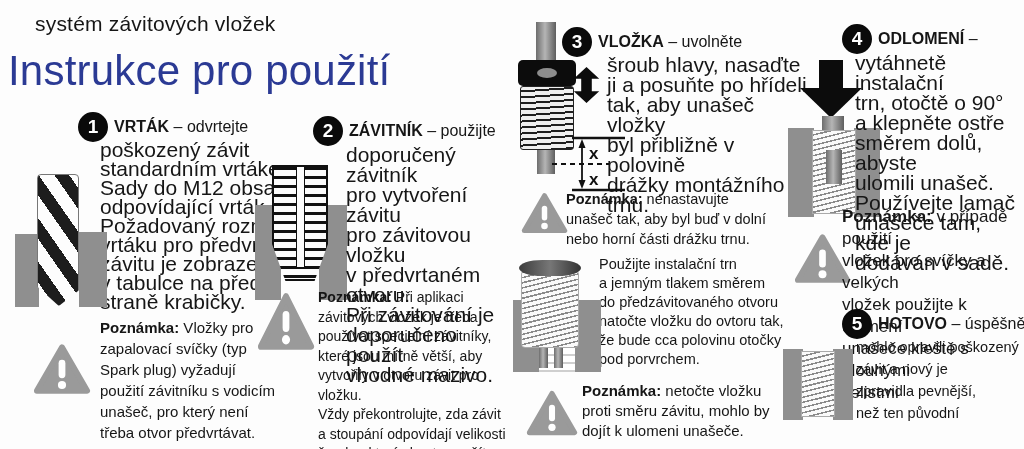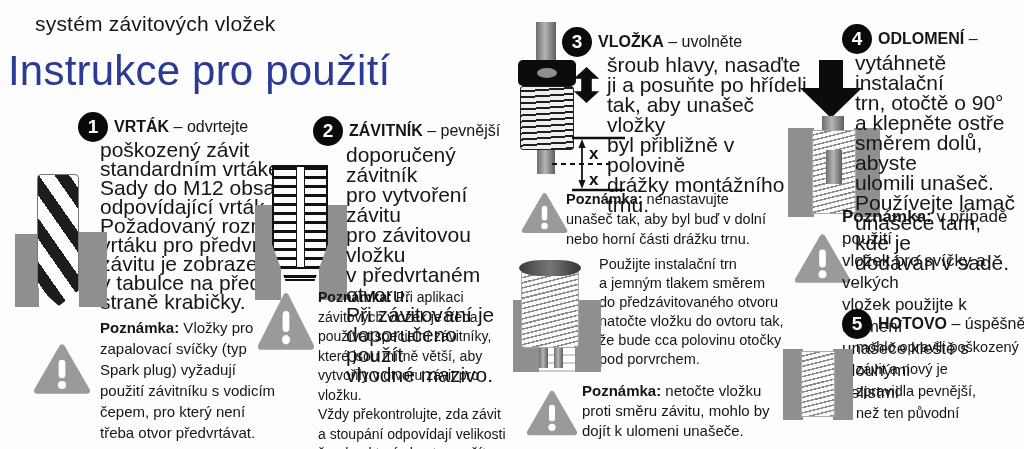--- a/index.html
+++ b/index.html
@@ -73,33 +73,33 @@
         <path d="M30 4 L56 49 L4 49 Z" fill="var(--warning-gray)" stroke="var(--warning-gray)" stroke-width="6" stroke-linejoin="round"></path>
         <rect x="26.5" y="17" width="7" height="19" rx="3.5" fill="#fff"></rect>
         <circle cx="30" cy="43" r="4.2" fill="#fff"></circle>
       </svg>
   </div>
   <div class="abs note-text" style="left:100px;top:317px;width:215px">
     <b>Poznámka:</b><span> Vložky pro
 zapalovací svíčky (typ
 Spark plug) vyžadují
 použití závitníku s vodicím
-čepem, pro který není
+unašeč, pro který není
 třeba otvor předvrtávat.</span>
   </div>
 
   <div class="abs" style="left:255px;top:163px;width:92px;height:137px">
     <div class="abs gray" style="left:0;top:42px;width:26px;height:95px"></div>
     <div class="abs gray" style="left:64px;top:42px;width:28px;height:95px"></div>
     <div class="abs tap-body" style="left:17px;top:2px;width:56px;height:116px"></div>
     <div class="abs tap-flute" style="left:41px;top:4px;width:9px;height:100px"></div>
   </div>
   <div class="abs step-head" style="left:313px;top:116px">
     <span class="badge">2</span>
-    <span class="head-text"><b>ZÁVITNÍK</b><span> – pevnější</span></span>
+    <span class="head-text"><b>ZÁVITNÍK</b><span> – použijte</span></span>
   </div>
   <div class="abs body-text" style="left:346px;top:145px;width:170px;line-height:20px">doporučený závitník
 pro vytvoření závitu
 pro závitovou vložku
 v předvrtaném otvoru.
 Při závitování je
 doporučeno použít
 vhodné mazivo.</div>
 
   <div class="abs" style="left:257px;top:292px;width:58px;height:60px">

